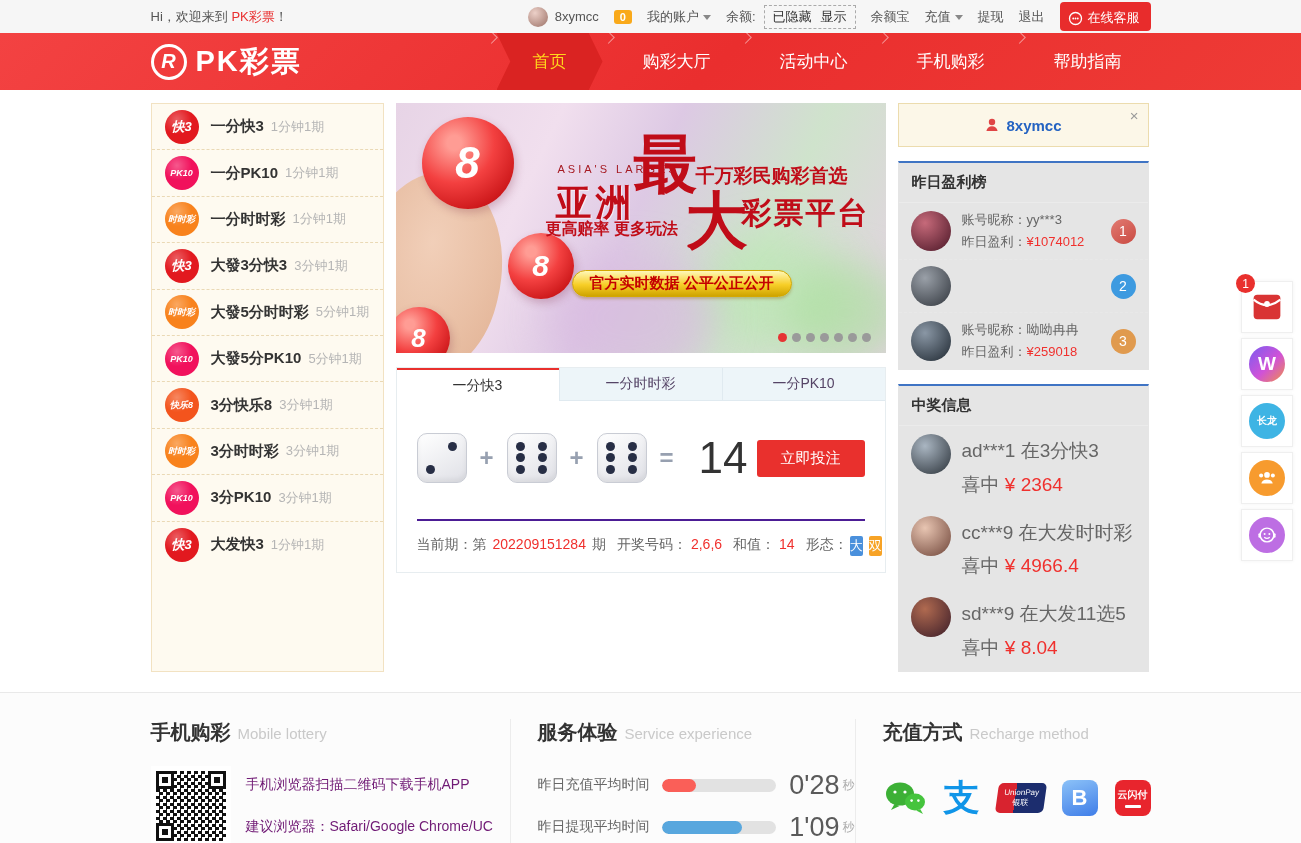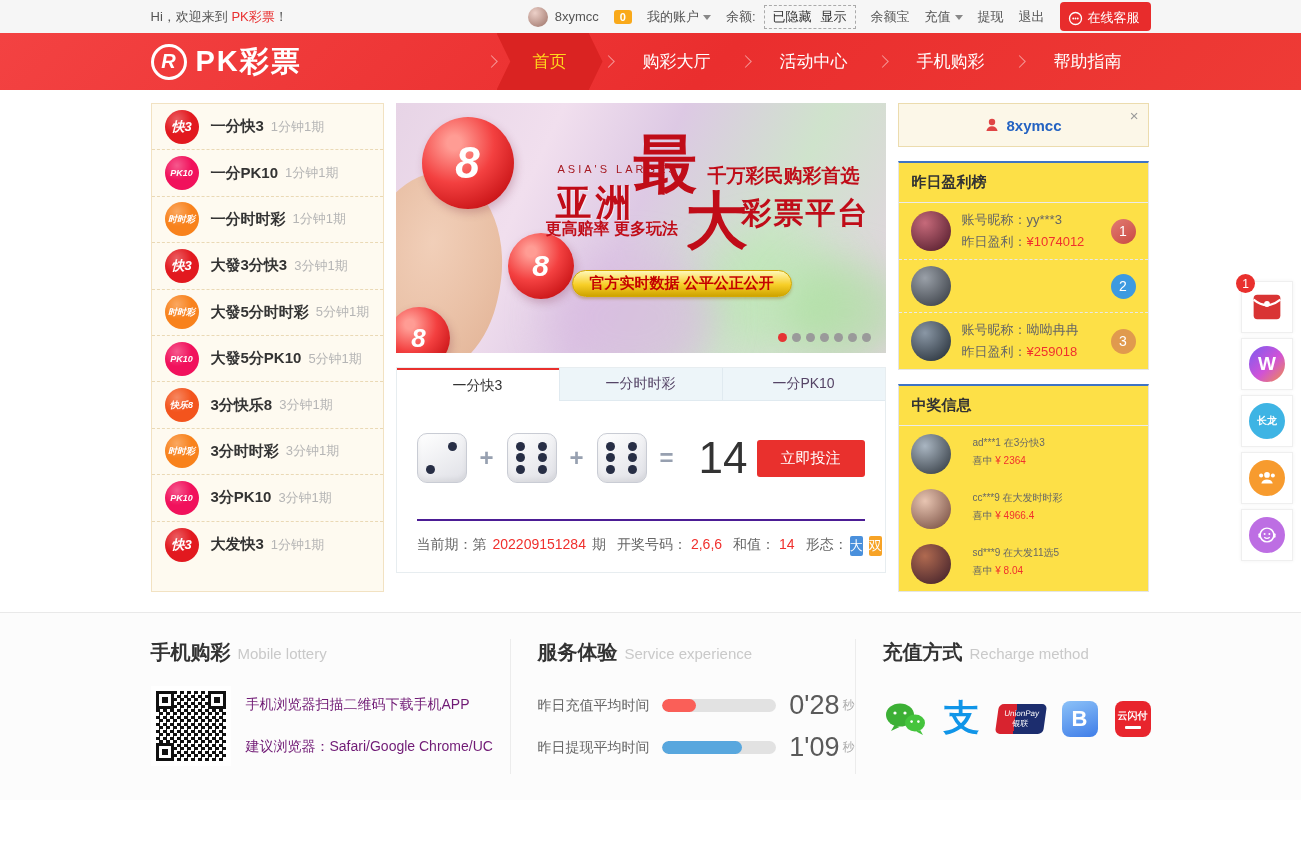--- a/index.html
+++ b/index.html
@@ -23,21 +23,21 @@
                  display:flex; align-items:center; gap:5px; font-size:13px; cursor:pointer; }
 
   
   .navbar { height:57px; background:linear-gradient(135deg,#f34242 0%,#ea2e2e 55%,#ee3b36 100%); }
   .nav-inner { width:1000px; margin:0 auto; height:100%; display:flex; align-items:center; }
   .logo { display:flex; align-items:center; gap:9px; }
   .logo-ring { width:36px; height:36px; border:3px solid #fff; border-radius:50%; color:#fff;
                font-weight:bold; font-style:italic; font-size:20px;
                display:flex; align-items:center; justify-content:center; }
   .logo-text { color:#fff; font-size:29px; font-weight:bold; letter-spacing:2px; }
-  .nav-menu { margin-left:auto; display:flex; align-items:center; height:100%; }
+  .nav-menu { margin-left:auto; display:flex; align-items:flex-start; height:100%; }
   .nav-chev { width:9px; height:9px; border-top:1px solid rgba(255,255,255,.5);
               border-right:1px solid rgba(255,255,255,.5); transform:rotate(45deg); margin:0 1px; }
   .nav-item { color:#fff; font-size:17px; padding:16px 29px; height:100%;
               display:flex; align-items:center; cursor:pointer; }
   .nav-item.active { background:#da2322; color:#ffd61c; padding:0 36px;
         clip-path:polygon(0 0,87% 0,100% 50%,87% 100%,0 100%,13% 50%); }
 
   
   .main { width:1000px; margin:13px auto 0; display:flex; gap:12px; }
 
@@ -66,21 +66,21 @@
           display:flex; align-items:center; justify-content:center;
           background:radial-gradient(circle at 35% 28%, #ff9c94 8%, #f34040 45%, #c40f12 85%);
           box-shadow:2px 4px 8px rgba(120,30,60,.25); }
   .ball1 { left:26px; top:14px;  width:92px; height:92px; font-size:44px; }
   .ball2 { left:112px; top:130px; width:66px; height:66px; font-size:30px; }
   .ball3 { left:-8px; top:204px; width:62px; height:62px; font-size:26px; }
   .bn { position:absolute; color:#c00c18; font-weight:bold; white-space:nowrap; }
   .bn-en   { left:162px; top:60px; font-size:11px; letter-spacing:3px; color:#a61a22; font-weight:normal; }
   .bn-asia { left:160px; top:76px; font-size:36px; letter-spacing:4px; text-shadow:1px 1px 0 rgba(255,255,255,.6); }
   .bn-zui  { left:238px; top:18px; font-size:64px; font-family:"DejaVu Serif",serif; }
-  .bn-top  { left:312px; top:60px; font-size:19px;text-align:center; }
+  .bn-top  { left:300px; top:60px; font-size:19px;text-align:center; }
   .bn-subleft { left:150px; top:116px; font-size:16px; }
   .bn-da   { left:290px; top:76px; font-size:62px; font-family:"DejaVu Serif",serif; }
   .bn-bot  { left:346px; top:90px; font-size:30px; letter-spacing:2px; }
   .bn-ribbon { left:176px; top:167px; background:linear-gradient(#fff8b8,#f7ce27 55%,#cfa400);
                border:1px solid #d4a800; border-radius:14px; color:#c40000; font-size:15px; font-weight:bold;
                padding:3px 17px; box-shadow:0 2px 3px rgba(150,100,0,.35); }
   .banner-dots { position:absolute; right:15px; bottom:11px; display:flex; gap:5px; }
   .dot { width:9px; height:9px; border-radius:50%; background:#9a9a9a; cursor:pointer; }
   .dot.active { background:#e63333; }
 
@@ -110,33 +110,33 @@
   .shape-badge { width:20px; height:20px; line-height:20px; text-align:center; color:#fff; font-size:13px;
                  border-radius:2px; margin-left:6px; display:inline-block; }
   .badge-big { background:#4a90dc; } .badge-double { background:#f7a326; }
 
   
   .right-col { width:251px; }
   .user-box { height:44px; background:#fcf7e8; border:1px solid #ecdcae; position:relative;
               display:flex; align-items:center; justify-content:center; }
   .user-name { color:#2463c2; font-weight:bold; font-size:15px; margin-left:6px; }
   .close-x { position:absolute; right:9px; top:3px; color:#999; font-size:15px; cursor:pointer; }
-  .panel { margin-top:14px; border:1px solid #e5e5e5; border-top:2px solid #3f74c4; background:#fde047; }
+  .panel { margin-top:14px; border:1px solid #e5e5e5; border-top:2px solid #3f74c4; background:#e5e5e5; }
   .panel-title { font-size:15px; font-weight:bold; color:#333; padding:10px 13px; border-bottom:1px solid #ebebeb; }
   .p-row { display:flex; align-items:center; padding:6px 12px; border-bottom:1px dashed #e8e8e8; }
   .p-row:last-child { border-bottom:none; }
   .p-av, .w-av { width:40px; height:40px; border-radius:50%; flex-shrink:0; }
   .p-info { margin-left:11px; font-size:13px; color:#666; line-height:1.7; }
   .p-rank { margin-left:auto; width:25px; height:25px; border-radius:50%; color:#fff; font-size:14px;
             display:flex; align-items:center; justify-content:center; }
   .rank-1 { background:linear-gradient(145deg,#e27b72,#c94a42); }
   .rank-2 { background:#3d9ae0; }
   .rank-3 { background:#e09a4e; }
   .w-row { display:flex; align-items:flex-start; padding:8px 12px 7px; }
-  .w-info { margin-left:22px; font-size:10px; color:#666; line-height:1.75; }
+  .w-info { margin-left:11px; font-size:19px; color:#666; line-height:1.75; }
   .w-amt { color:#f0302d; }
   .av-p1 { background:radial-gradient(circle at 35% 30%, #c66a7a, #4a1626); }
   .av-p2 { background:radial-gradient(circle at 35% 30%, #9aa0a8, #30353c); }
   .av-p3 { background:radial-gradient(circle at 35% 30%, #8a97a5, #1e2730); }
   .av-w1 { background:radial-gradient(circle at 35% 30%, #aab6c2, #2a3138); }
   .av-w2 { background:radial-gradient(circle at 35% 30%, #e8c5b2, #6e4438); }
   .av-w3 { background:radial-gradient(circle at 35% 30%, #b06a50, #3a1c28); }
 
   
   .float-menu { position:absolute; right:8px; top:281px; width:52px; }

